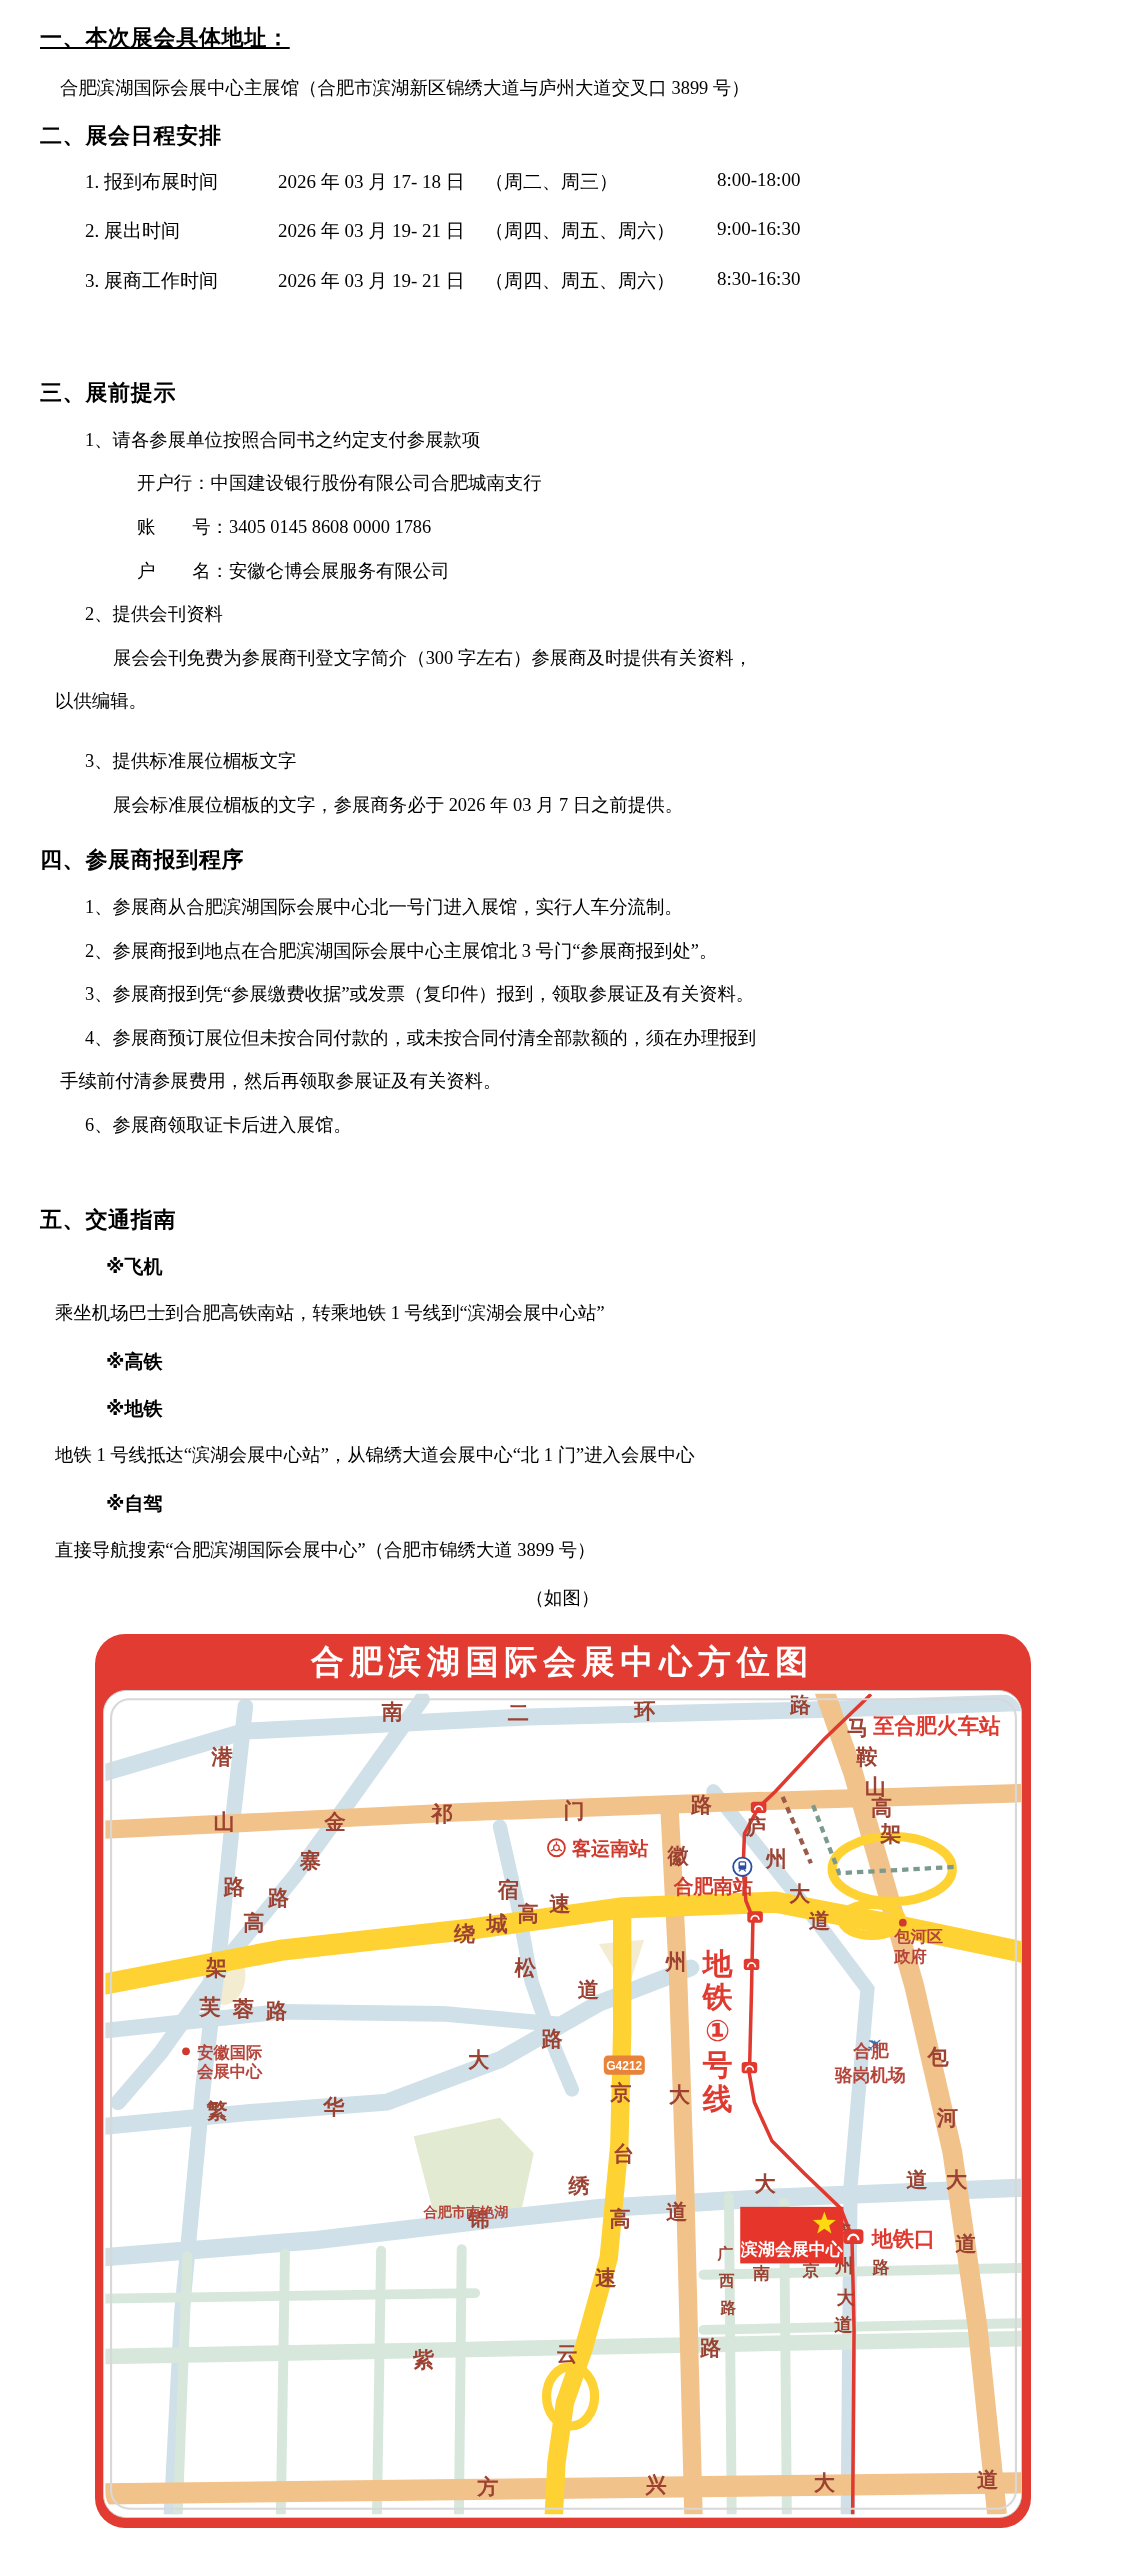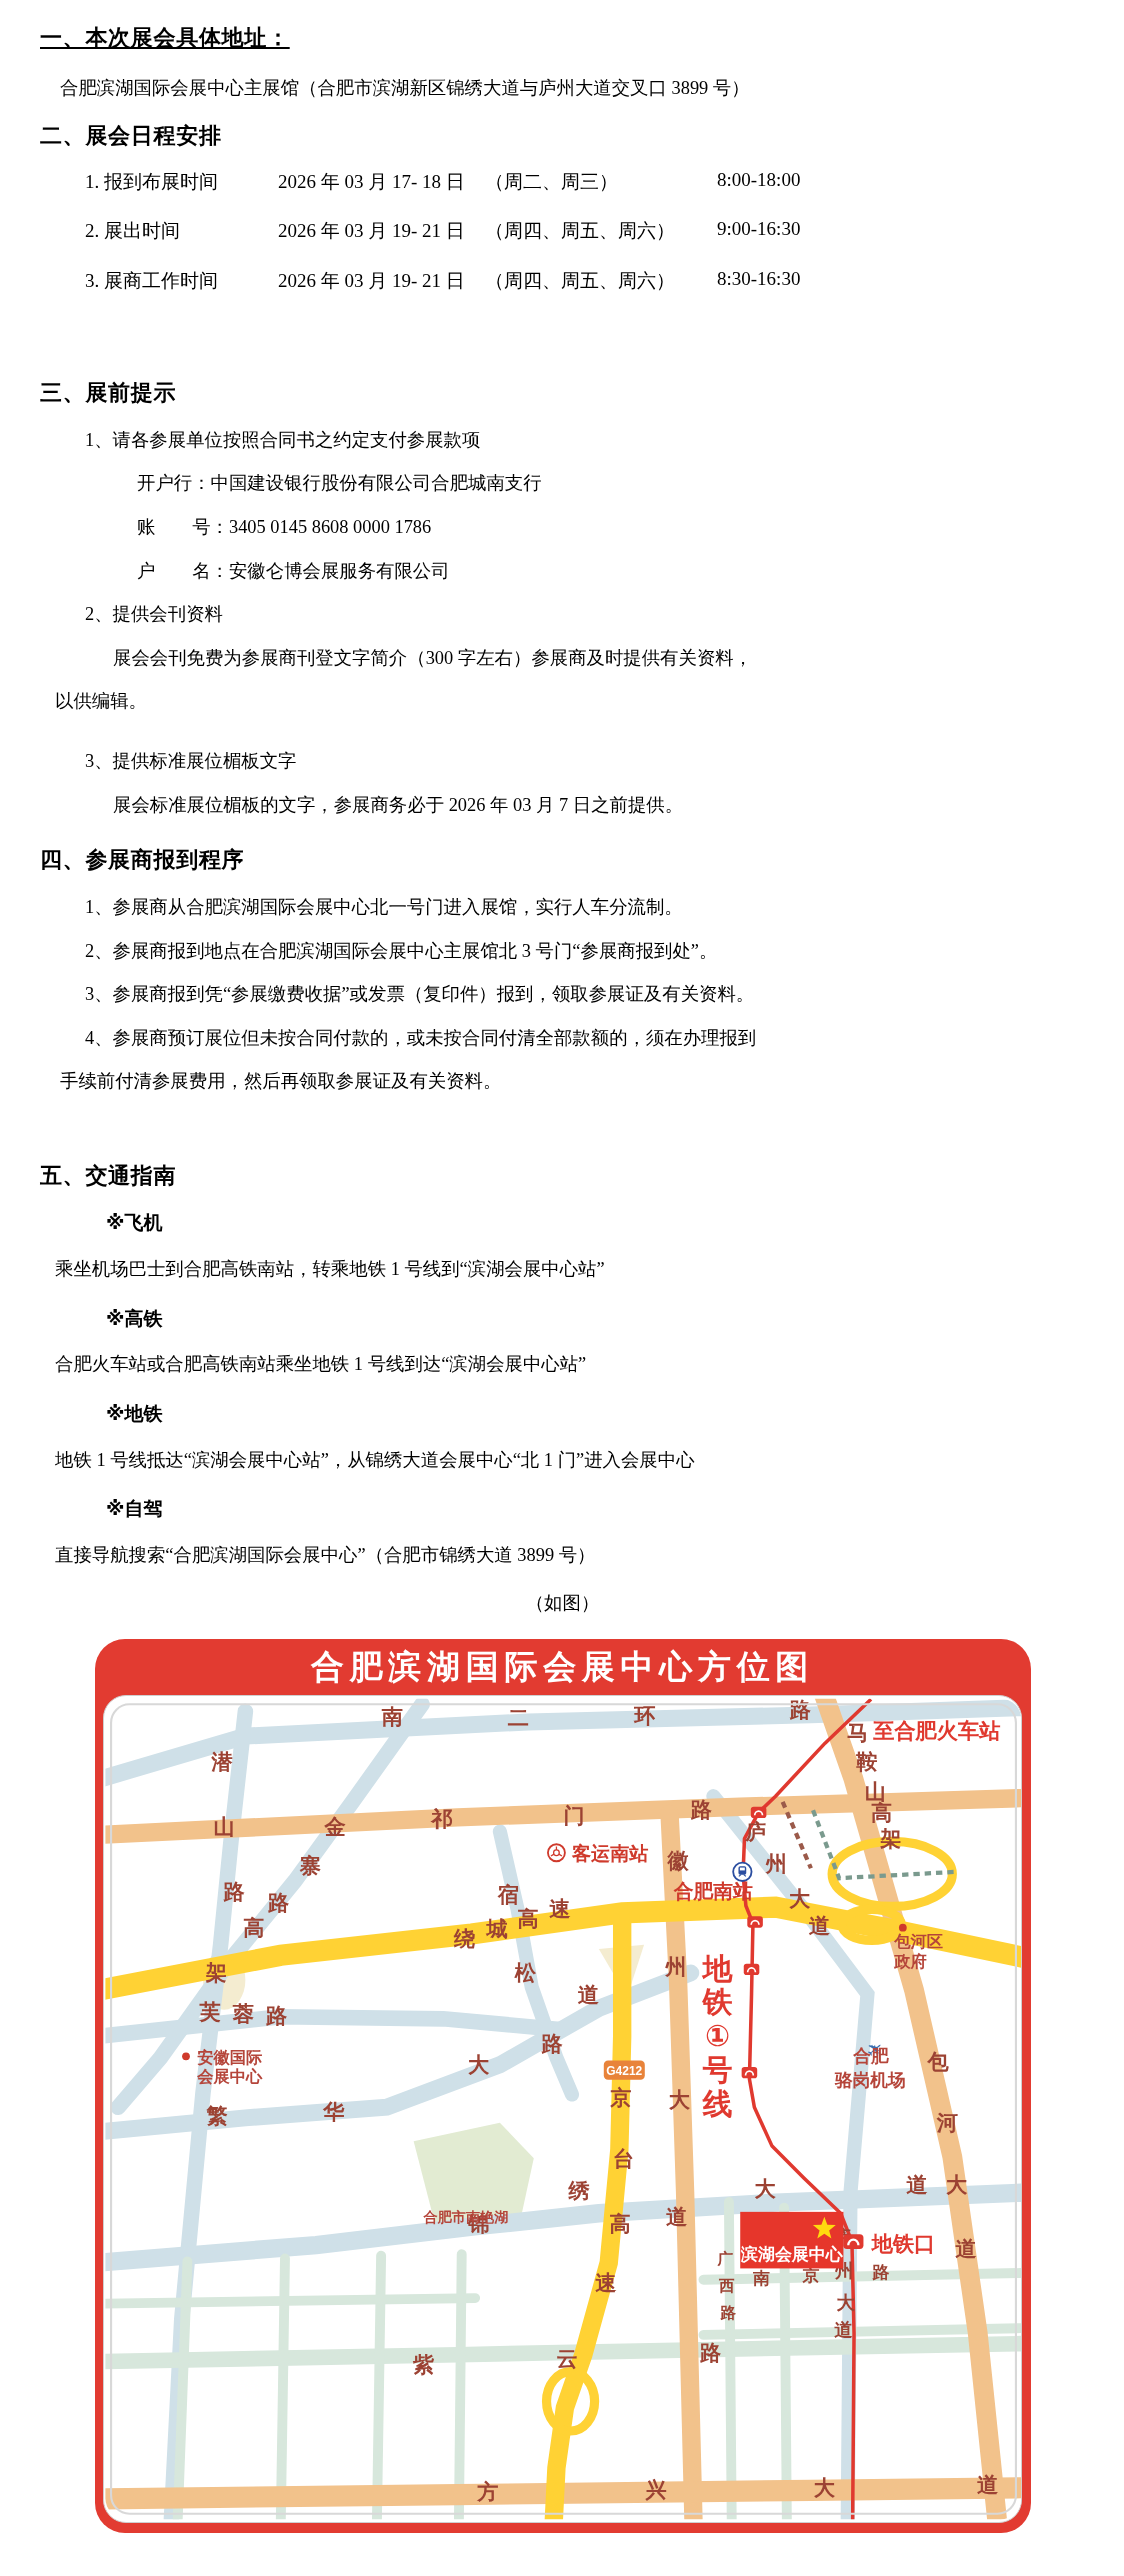--- a/index.html
+++ b/index.html
@@ -76,28 +76,28 @@
       <div class="ln i-body">展会标准展位楣板的文字，参展商务必于 2026 年 03 月 7 日之前提供。</div>
     </div>
 
   <div class="h h-4">四、参展商报到程序</div>
   <div>
       <div class="ln i-item">1、参展商从合肥滨湖国际会展中心北一号门进入展馆，实行人车分流制。</div>
       <div class="ln i-item">2、参展商报到地点在合肥滨湖国际会展中心主展馆北 3 号门“参展商报到处”。</div>
       <div class="ln i-item">3、参展商报到凭“参展缴费收据”或发票（复印件）报到，领取参展证及有关资料。</div>
       <div class="ln i-item">4、参展商预订展位但未按合同付款的，或未按合同付清全部款额的，须在办理报到</div>
       <div class="ln i-wrap">手续前付清参展费用，然后再领取参展证及有关资料。</div>
+      <div class="ln i-item">6、参展商领取证卡后进入展馆。</div>
     </div>
 
   <div class="h h-5">五、交通指南</div>
   <div>
       <div class="ln bullet">※飞机</div>
       <div class="ln ln5 i-flush">乘坐机场巴士到合肥高铁南站，转乘地铁 1 号线到“滨湖会展中心站”</div>
       <div class="ln bullet">※高铁</div>
-      <div class="ln ln5 i-flush">合肥火车站或合肥高铁南站乘坐地铁 1 号线到达“滨湖会展中心站”</div>
       <div class="ln bullet">※地铁</div>
       <div class="ln ln5 i-flush">地铁 1 号线抵达“滨湖会展中心站”，从锦绣大道会展中心“北 1 门”进入会展中心</div>
       <div class="ln bullet">※自驾</div>
       <div class="ln ln5 i-flush">直接导航搜索“合肥滨湖国际会展中心”（合肥市锦绣大道 3899 号）</div>
       <div class="ln center">（如图）</div>
     </div>
 </div>
 
 <div class="map-block">
   <div class="map-banner">

